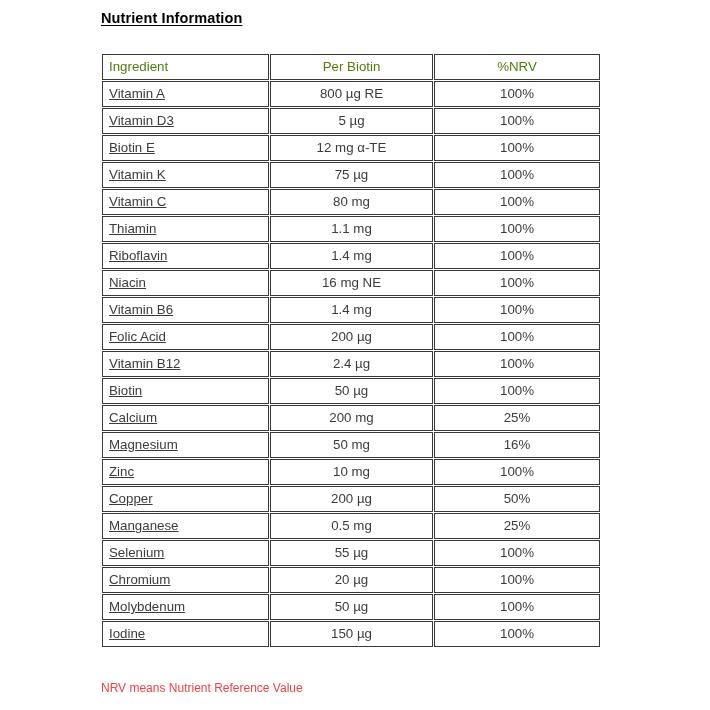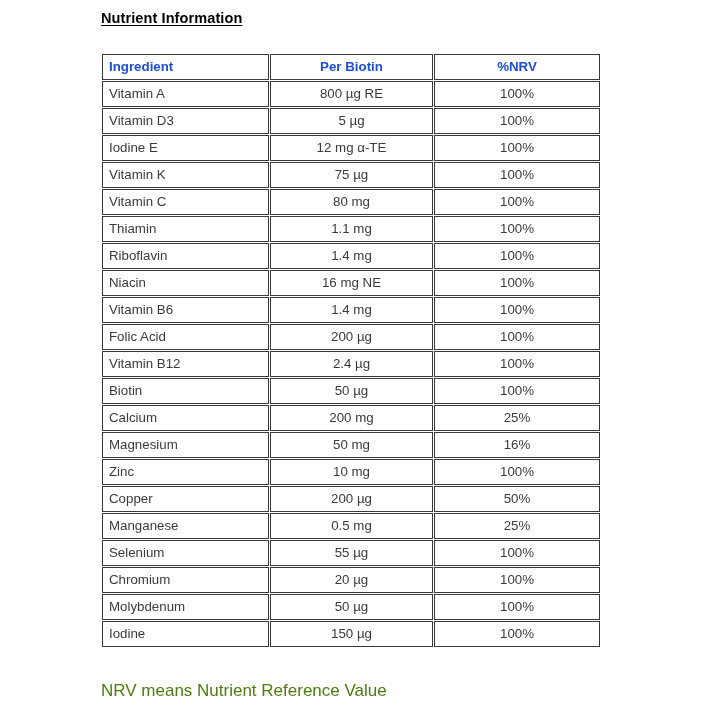--- a/index.html
+++ b/index.html
@@ -53,43 +53,43 @@
     border: 1px solid #3a3a3a;
     height: 24px;
     padding: 0 6px;
     font-size: 13.3px;
     line-height: 24px;
     box-sizing: border-box;
     overflow: hidden;
     white-space: nowrap;
   }
   table.nutrient-table th {
-    color: #1d4ed8;
-    font-weight: bold;
+    color: #4d7c0f;
+    font-weight: normal;
     background: #ffffff;
   }
   table.nutrient-table th.h-ingredient { text-align: left; }
   table.nutrient-table th.h-amount,
   table.nutrient-table th.h-nrv { text-align: center; }
 
   table.nutrient-table td {
     color: #3b3b3b;
     font-weight: normal;
     background: #ffffff;
   }
-  table.nutrient-table td.c-ingredient { text-align: left; }
+  table.nutrient-table td.c-ingredient { text-align: left; text-decoration: underline; }
   table.nutrient-table td.c-amount,
   table.nutrient-table td.c-nrv { text-align: center; }
 
   .table-note {
     position: absolute;
     left: 101px;
     top: 681px;
-    font-size: 17px;
-    color: #4d7c0f;
+    font-size: 12px;
+    color: #ef4444;
     white-space: nowrap;
   }
 </style>
 </head>
 <body>
 
 <div class="page">
 
   <div class="page-title">Nutrient Information</div>
 
@@ -112,21 +112,21 @@
             <td class="c-ingredient">Vitamin A</td>
             <td class="c-amount">800 µg RE</td>
             <td class="c-nrv">100%</td>
           </tr>
           <tr>
             <td class="c-ingredient">Vitamin D3</td>
             <td class="c-amount">5 µg</td>
             <td class="c-nrv">100%</td>
           </tr>
           <tr>
-            <td class="c-ingredient">Iodine E</td>
+            <td class="c-ingredient">Biotin E</td>
             <td class="c-amount">12 mg α-TE</td>
             <td class="c-nrv">100%</td>
           </tr>
           <tr>
             <td class="c-ingredient">Vitamin K</td>
             <td class="c-amount">75 µg</td>
             <td class="c-nrv">100%</td>
           </tr>
           <tr>
             <td class="c-ingredient">Vitamin C</td>

